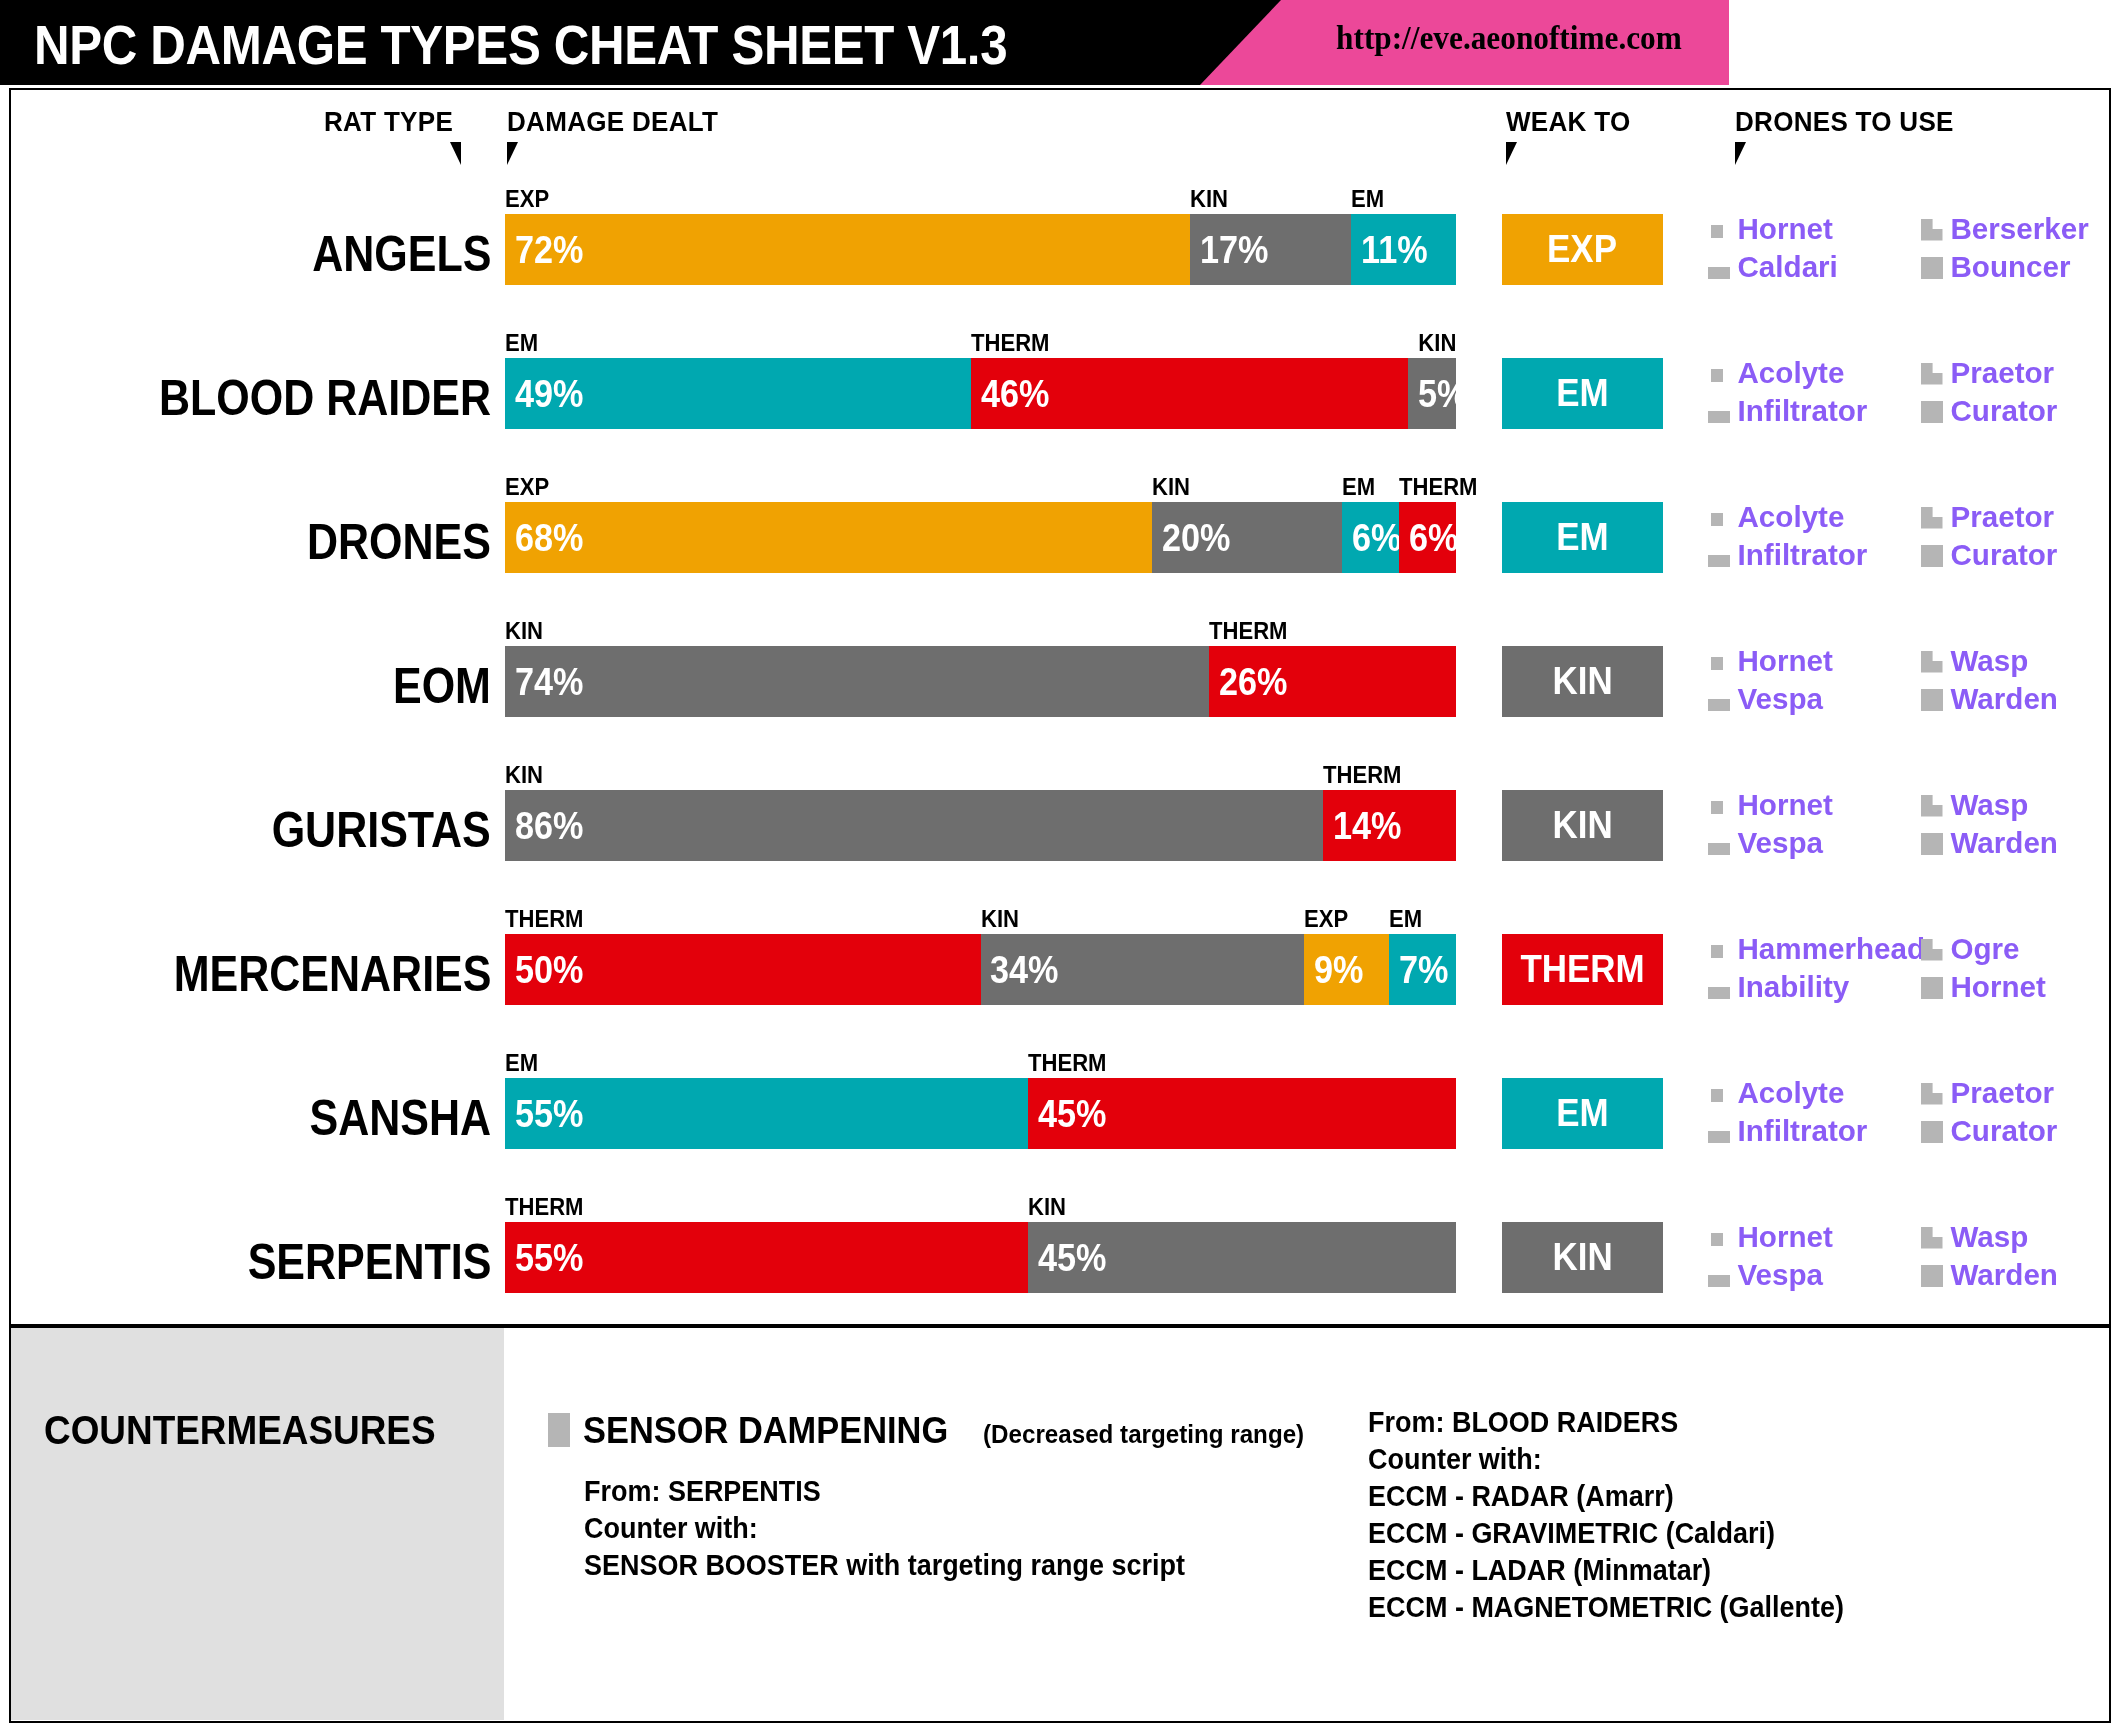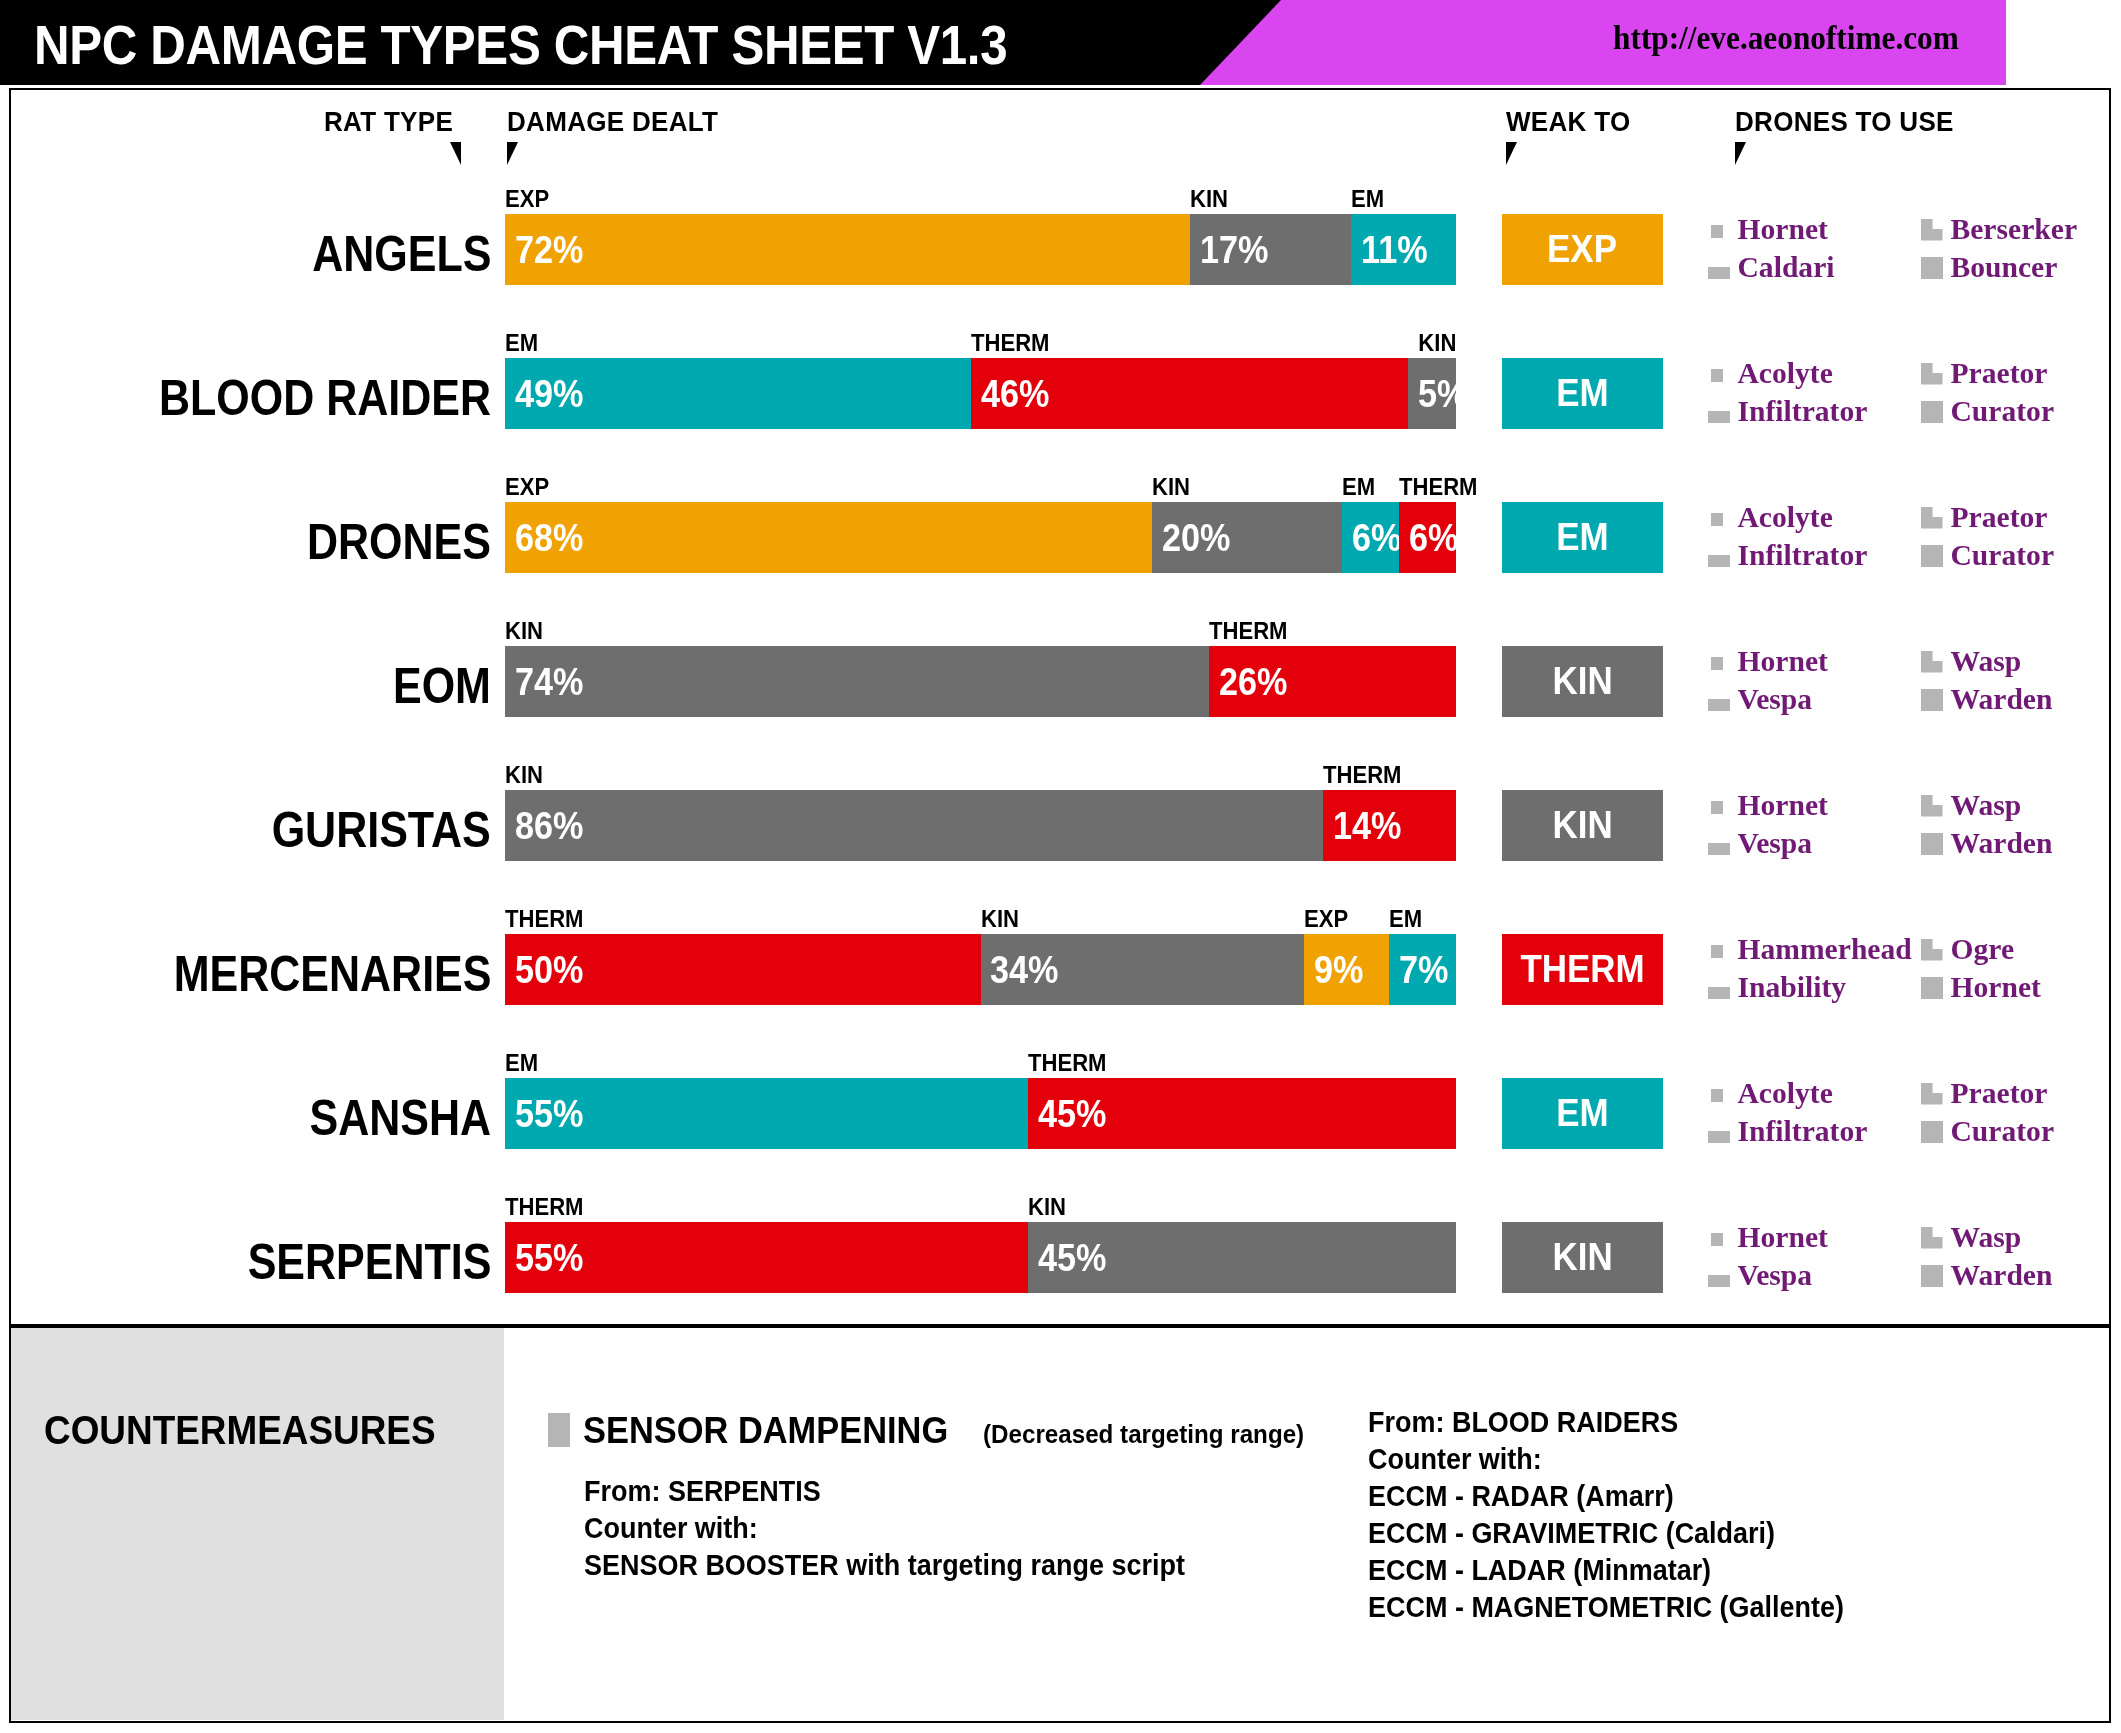--- a/index.html
+++ b/index.html
@@ -11,23 +11,23 @@
     width: 2122px;
     height: 1734px;
     font-family: "Liberation Sans", sans-serif;
     position: relative;
     overflow: hidden;
   }
 
   
   .header {
     position: relative;
-    width: 2006px;
+    width: 1729px;
     height: 85px;
-    background: #d946ef;
+    background: #ec4899;
     overflow: hidden;
   }
   .header-black {
     position: absolute;
     left: 0; top: 0;
     width: 1281px;
     height: 85px;
     background: #000000;
     clip-path: polygon(0 0, 1281px 0, 1200px 85px, 0 85px);
   }
@@ -231,24 +231,24 @@
     margin-bottom: 5.4px;
     position: relative;
   }
   .b-light  { width: 21.5px; height: 21.5px; }
   .b-light i { position:absolute; left:2.7px; top:6.3px; width:12.5px; height:12.5px; background:#b5b5b5; display:block; }
   .b-medium i { position:absolute; left:0px; top:9.9px; width:21.5px; height:11.6px; background:#b5b5b5; display:block; }
   .b-heavy i { position:absolute; left:0px; top:0px; width:21.5px; height:21.5px; background:#b5b5b5; display:block;
                clip-path: polygon(0 0, 11.6px 0, 11.6px 9.9px, 21.5px 9.9px, 21.5px 21.5px, 0 21.5px); }
   .b-sentry i { position:absolute; left:0px; top:0px; width:21.5px; height:21.5px; background:#b5b5b5; display:block; }
   .drone-name {
-    font-family: Liberation Serif, serif;
+    font-family: Liberation Sans, sans-serif;
     font-weight: bold;
     font-size: 29.6px;
-    color: #701a75;
+    color: #8b5cf6;
     white-space: nowrap;
     line-height: 34px;
   }
 
   
   .cm-divider {
     position: absolute;
     left: 0;
     top: 1234px;
     width: 100%;

